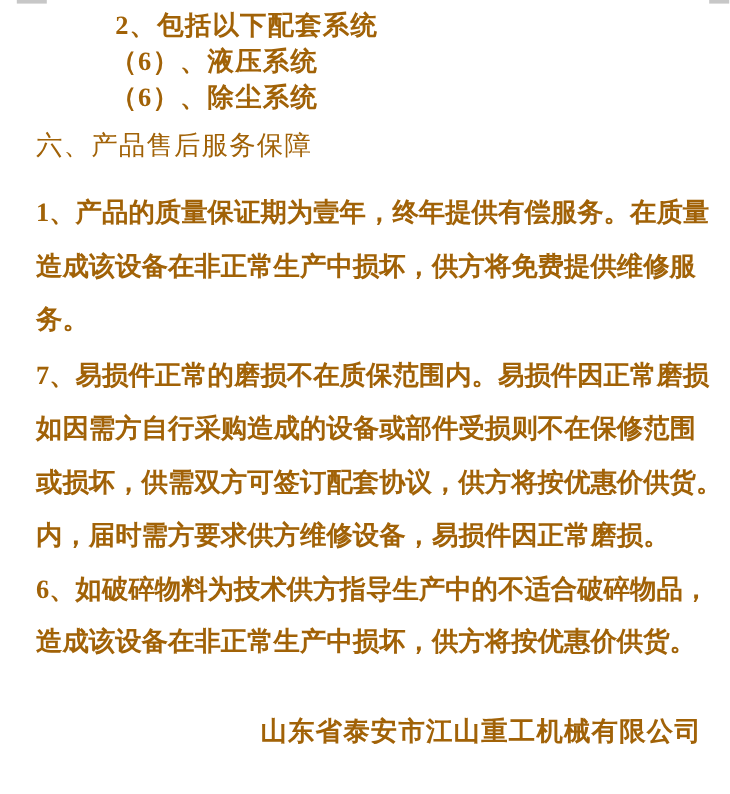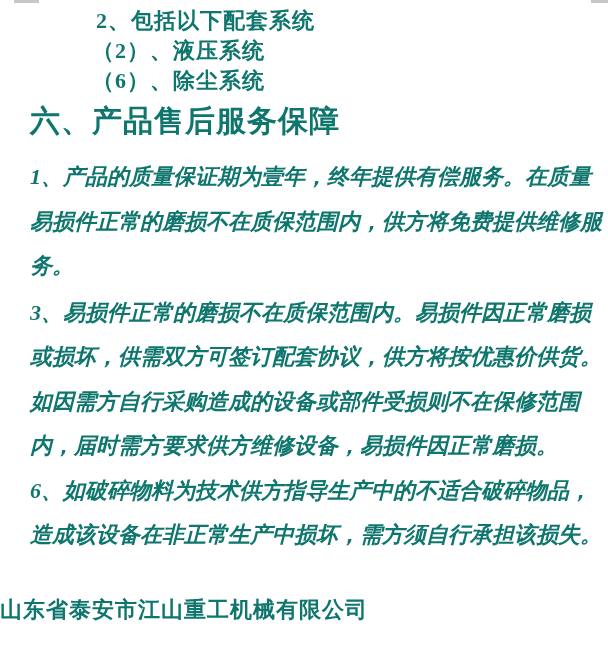--- a/index.html
+++ b/index.html
@@ -8,94 +8,95 @@
     background: #ffffff;
   }
   .page {
     position: relative;
     width: 608px;
     height: 662px;
     background: #ffffff;
     overflow: hidden;
     font-family: "Liberation Serif", "DejaVu Serif", serif;
     font-weight: bold;
-    color: #0f766e;
+    color: #a16207;
   }
   .edge-marker {
     position: absolute;
     top: 0;
     height: 3px;
     background: #c7c7c7;
   }
   .edge-marker.left  { left: 14px;  width: 25px; }
   .edge-marker.right { left: 591px; width: 17px; }
 
   .systems-list {
     margin: 6px 0 0 92px;
     font-size: 22px;
     line-height: 30px;
     letter-spacing: 1px;
   }
   .systems-list .list-intro { margin-left: 4px; }
 
   .heading {
     margin: 12px 0 0 30px;
-    font-size: 30px;
+    font-size: 22px;
     line-height: 26px;
     letter-spacing: 1px;
-    font-weight: bold;
+    font-weight: normal;
   }
 
   .para {
     margin: 0 26px 0 30px;
     font-size: 22px;
     line-height: 44.5px;
     white-space: nowrap;
   }
-  .para .line { letter-spacing: 0; font-style: italic; }
+  .para .line { letter-spacing: 0; }
   .para-1 { margin-top: 21px; }
   .para-2 { margin-top: 2px; }
   .para-3 { margin-top: 0; }
 
   .signature {
     margin: 30px 23px 0 0;
     font-size: 22px;
     line-height: 44px;
+    text-align: right;
     letter-spacing: 1px;
   }
 </style>
 </head>
 <body>
 
 <div class="page">
 
   <div class="edge-marker left"></div>
   <div class="edge-marker right"></div>
 
   <div class="systems-list">
     <div class="list-intro">2、包括以下配套系统</div>
-    <div class="list-item">（2）、液压系统</div>
+    <div class="list-item">（6）、液压系统</div>
     <div class="list-item">（6）、除尘系统</div>
   </div>
 
   <div class="heading">六、产品售后服务保障</div>
 
   <div class="para para-1">
     <div class="line">1、产品的质量保证期为壹年，终年提供有偿服务。在质量</div>
-    <div class="line">易损件正常的磨损不在质保范围内，供方将免费提供维修服</div>
+    <div class="line">造成该设备在非正常生产中损坏，供方将免费提供维修服</div>
     <div class="line">务。</div>
   </div>
 
   <div class="para para-2">
-    <div class="line">3、易损件正常的磨损不在质保范围内。易损件因正常磨损</div>
+    <div class="line">7、易损件正常的磨损不在质保范围内。易损件因正常磨损</div>
+    <div class="line">如因需方自行采购造成的设备或部件受损则不在保修范围</div>
     <div class="line">或损坏，供需双方可签订配套协议，供方将按优惠价供货。</div>
-    <div class="line">如因需方自行采购造成的设备或部件受损则不在保修范围</div>
     <div class="line">内，届时需方要求供方维修设备，易损件因正常磨损。</div>
   </div>
 
   <div class="para para-3">
     <div class="line">6、如破碎物料为技术供方指导生产中的不适合破碎物品，</div>
-    <div class="line">造成该设备在非正常生产中损坏，需方须自行承担该损失。</div>
+    <div class="line">造成该设备在非正常生产中损坏，供方将按优惠价供货。</div>
   </div>
 
   <div class="signature">山东省泰安市江山重工机械有限公司</div>
 
 </div>
 
 </body></html>

